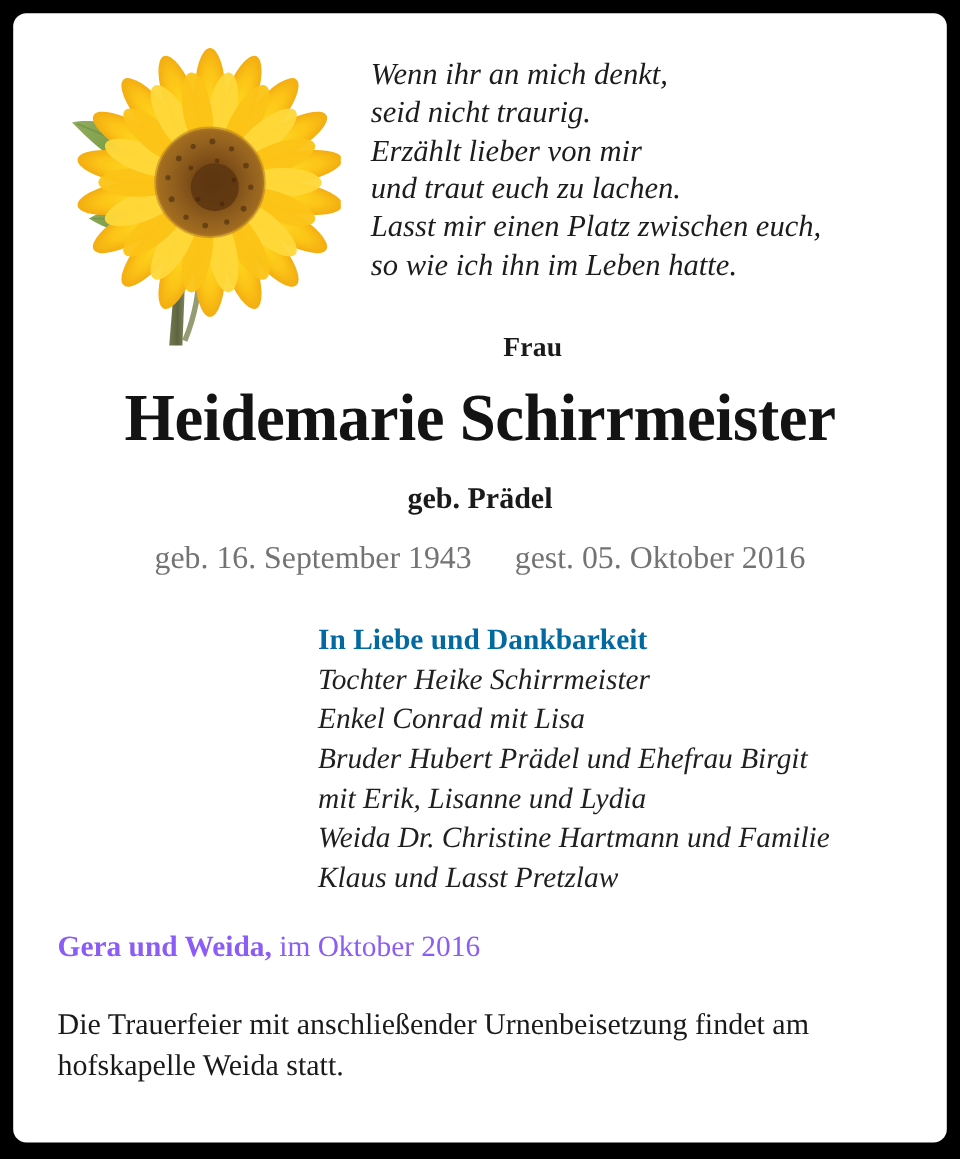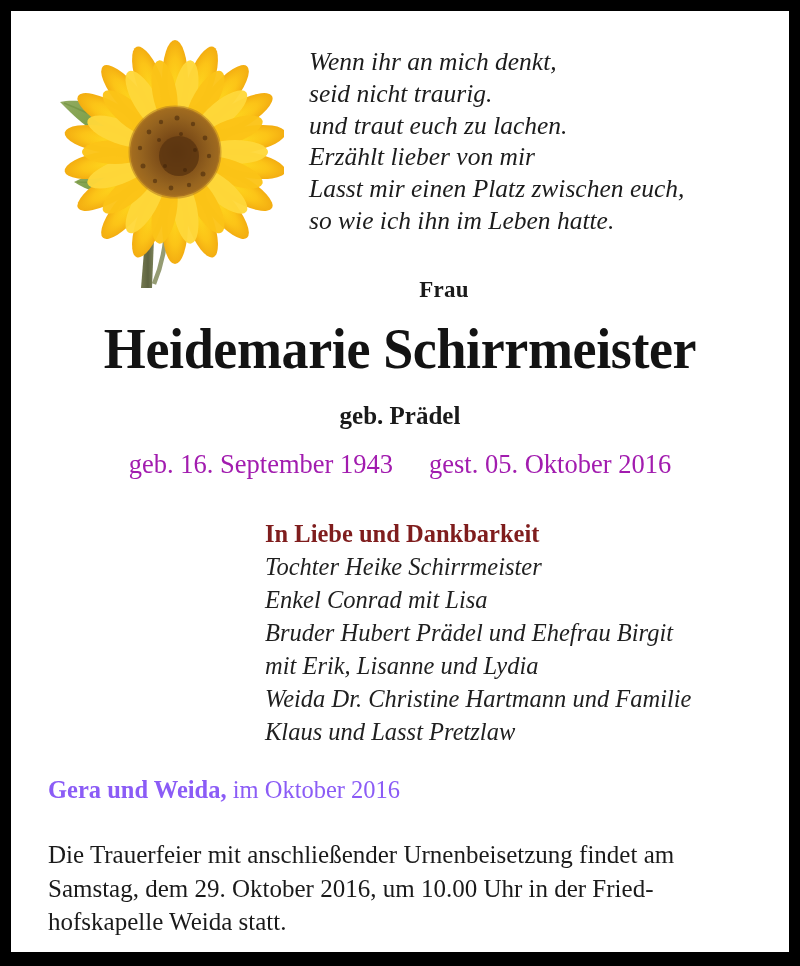--- a/index.html
+++ b/index.html
@@ -24,20 +24,21 @@
     background: #000000;
     padding: 11px 11px 14px 11px;
   }
   #obituary-inner {
     position: relative;
     box-sizing: border-box;
     width: 100%;
     height: 100%;
     background: #ffffff;
     overflow: hidden;
+    border-radius: 11px;
   }
 
   
   #sunflower-figure {
     position: absolute;
     left: 33px;
     top: 19px;
     width: 240px;
     height: 262px;
   }
@@ -95,37 +96,37 @@
     font-size: 25px;
     color: #1a1a1a;
   }
   #life-dates {
     position: absolute;
     left: 0;
     top: 438px;
     width: 778px;
     text-align: center;
     font-size: 26.5px;
-    color: #a21caf;
+    color: #737373;
     white-space: nowrap;
   }
   #life-dates .date-gap { display: inline-block; width: 36px; }
 
   
   #mourners-block {
     position: absolute;
     left: 254px;
     top: 506px;
     width: 500px;
   }
   #mourners-heading {
     font-weight: bold;
     font-size: 24.5px;
     line-height: 33px;
-    color: #7f1d1d;
+    color: #0369a1;
   }
   .mourner-line {
     font-size: 24.5px;
     line-height: 33px;
     color: #1f1f1f;
     white-space: nowrap;
     font-style: italic;
   }
 
   
@@ -329,22 +330,22 @@
               <circle cx="10" cy="18" r="2"></circle>
             <circle cx="-10" cy="14" r="2"></circle>
           </g>
         </g>
       </svg>
     </div>
 
     <div id="poem-block">
       <div class="poem-line">Wenn ihr an mich denkt,</div>
       <div class="poem-line">seid nicht traurig.</div>
+      <div class="poem-line">Erzählt lieber von mir</div>
       <div class="poem-line">und traut euch zu lachen.</div>
-      <div class="poem-line">Erzählt lieber von mir</div>
       <div class="poem-line">Lasst mir einen Platz zwischen euch,</div>
       <div class="poem-line">so wie ich ihn im Leben hatte.</div>
     </div>
 
     <div id="salutation">Frau</div>
     <div id="deceased-name">Heidemarie Schirrmeister</div>
     <div id="maiden-name">geb. Prädel</div>
     <div id="life-dates">
       <span>geb. 16. September 1943</span><span class="date-gap"></span><span>gest. 05. Oktober 2016</span>
     </div>
@@ -358,18 +359,17 @@
       <div class="mourner-line">Weida Dr. Christine Hartmann und Familie</div>
       <div class="mourner-line">Klaus und Lasst Pretzlaw</div>
     </div>
 
     <div id="place-line">
       <span class="place-name">Gera und Weida,</span><span> im Oktober 2016</span>
     </div>
 
     <div id="ceremony-paragraph">
       <span class="ceremony-row">Die Trauerfeier mit anschließender Urnenbeisetzung findet am</span>
-      <span class="ceremony-row">Samstag, dem 29. Oktober 2016, um 10.00 Uhr in der Fried-</span>
       <span class="ceremony-row">hofskapelle Weida statt.</span>
     </div>
 
   </div>
 </div>
 
 </body></html>

